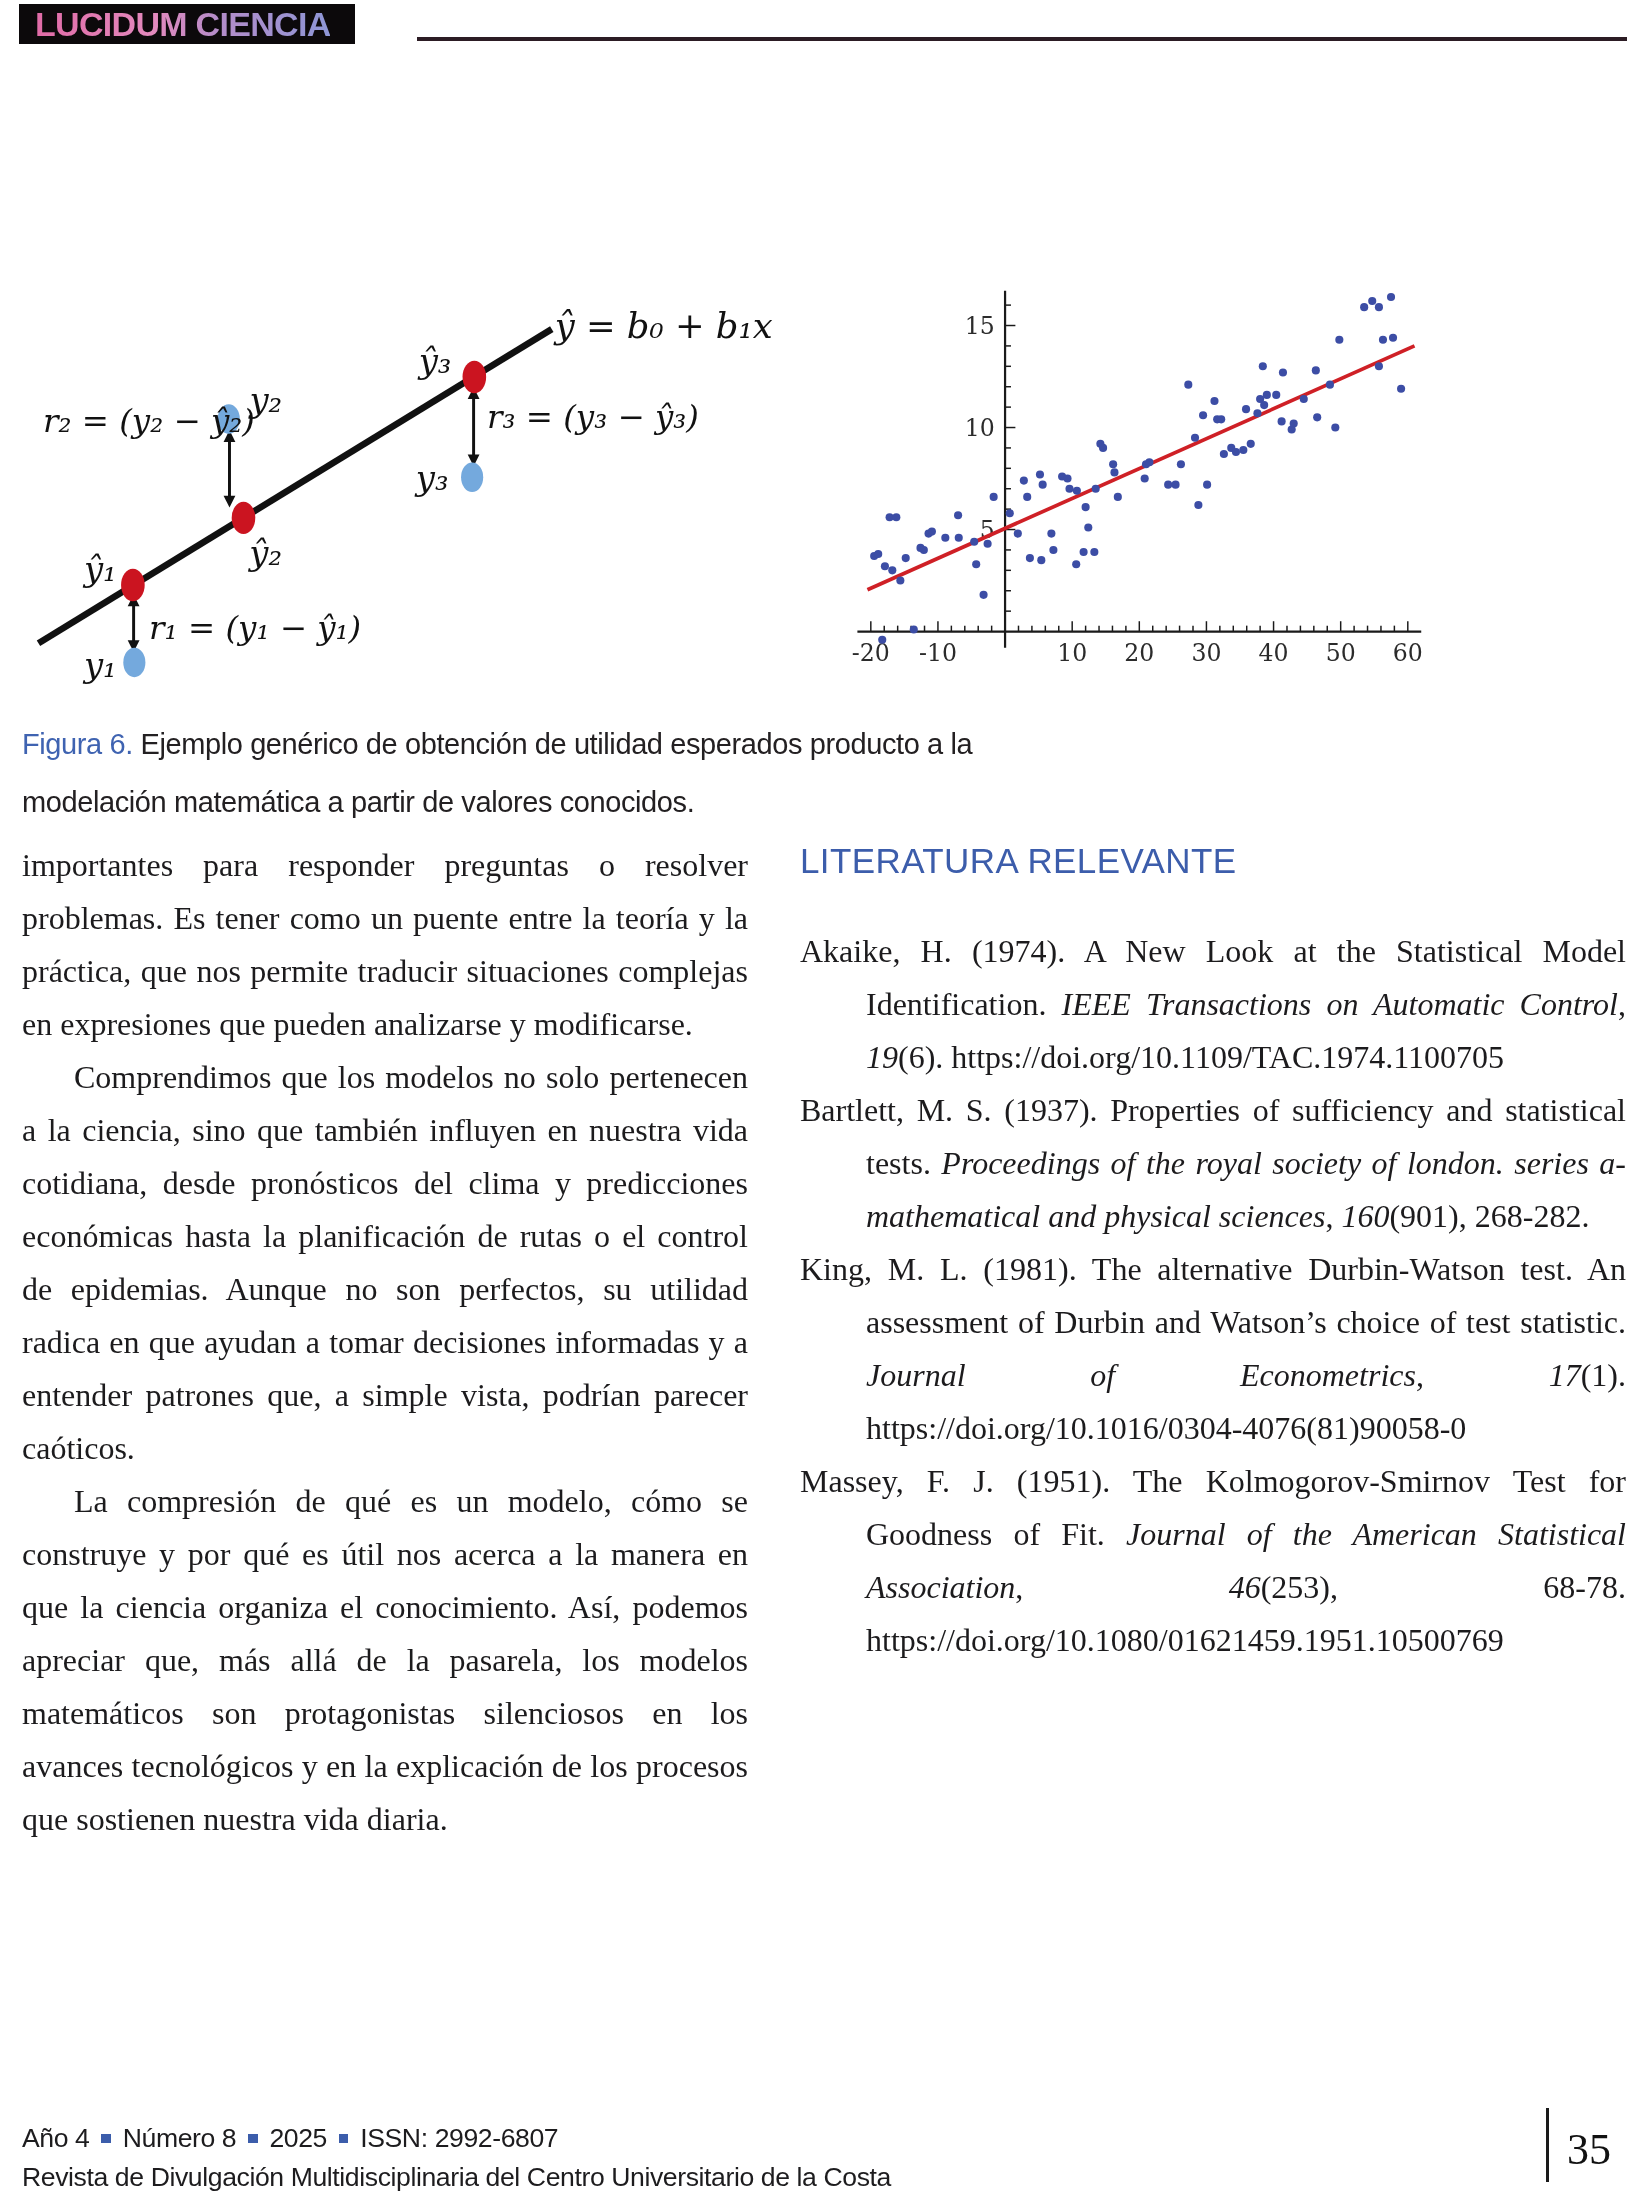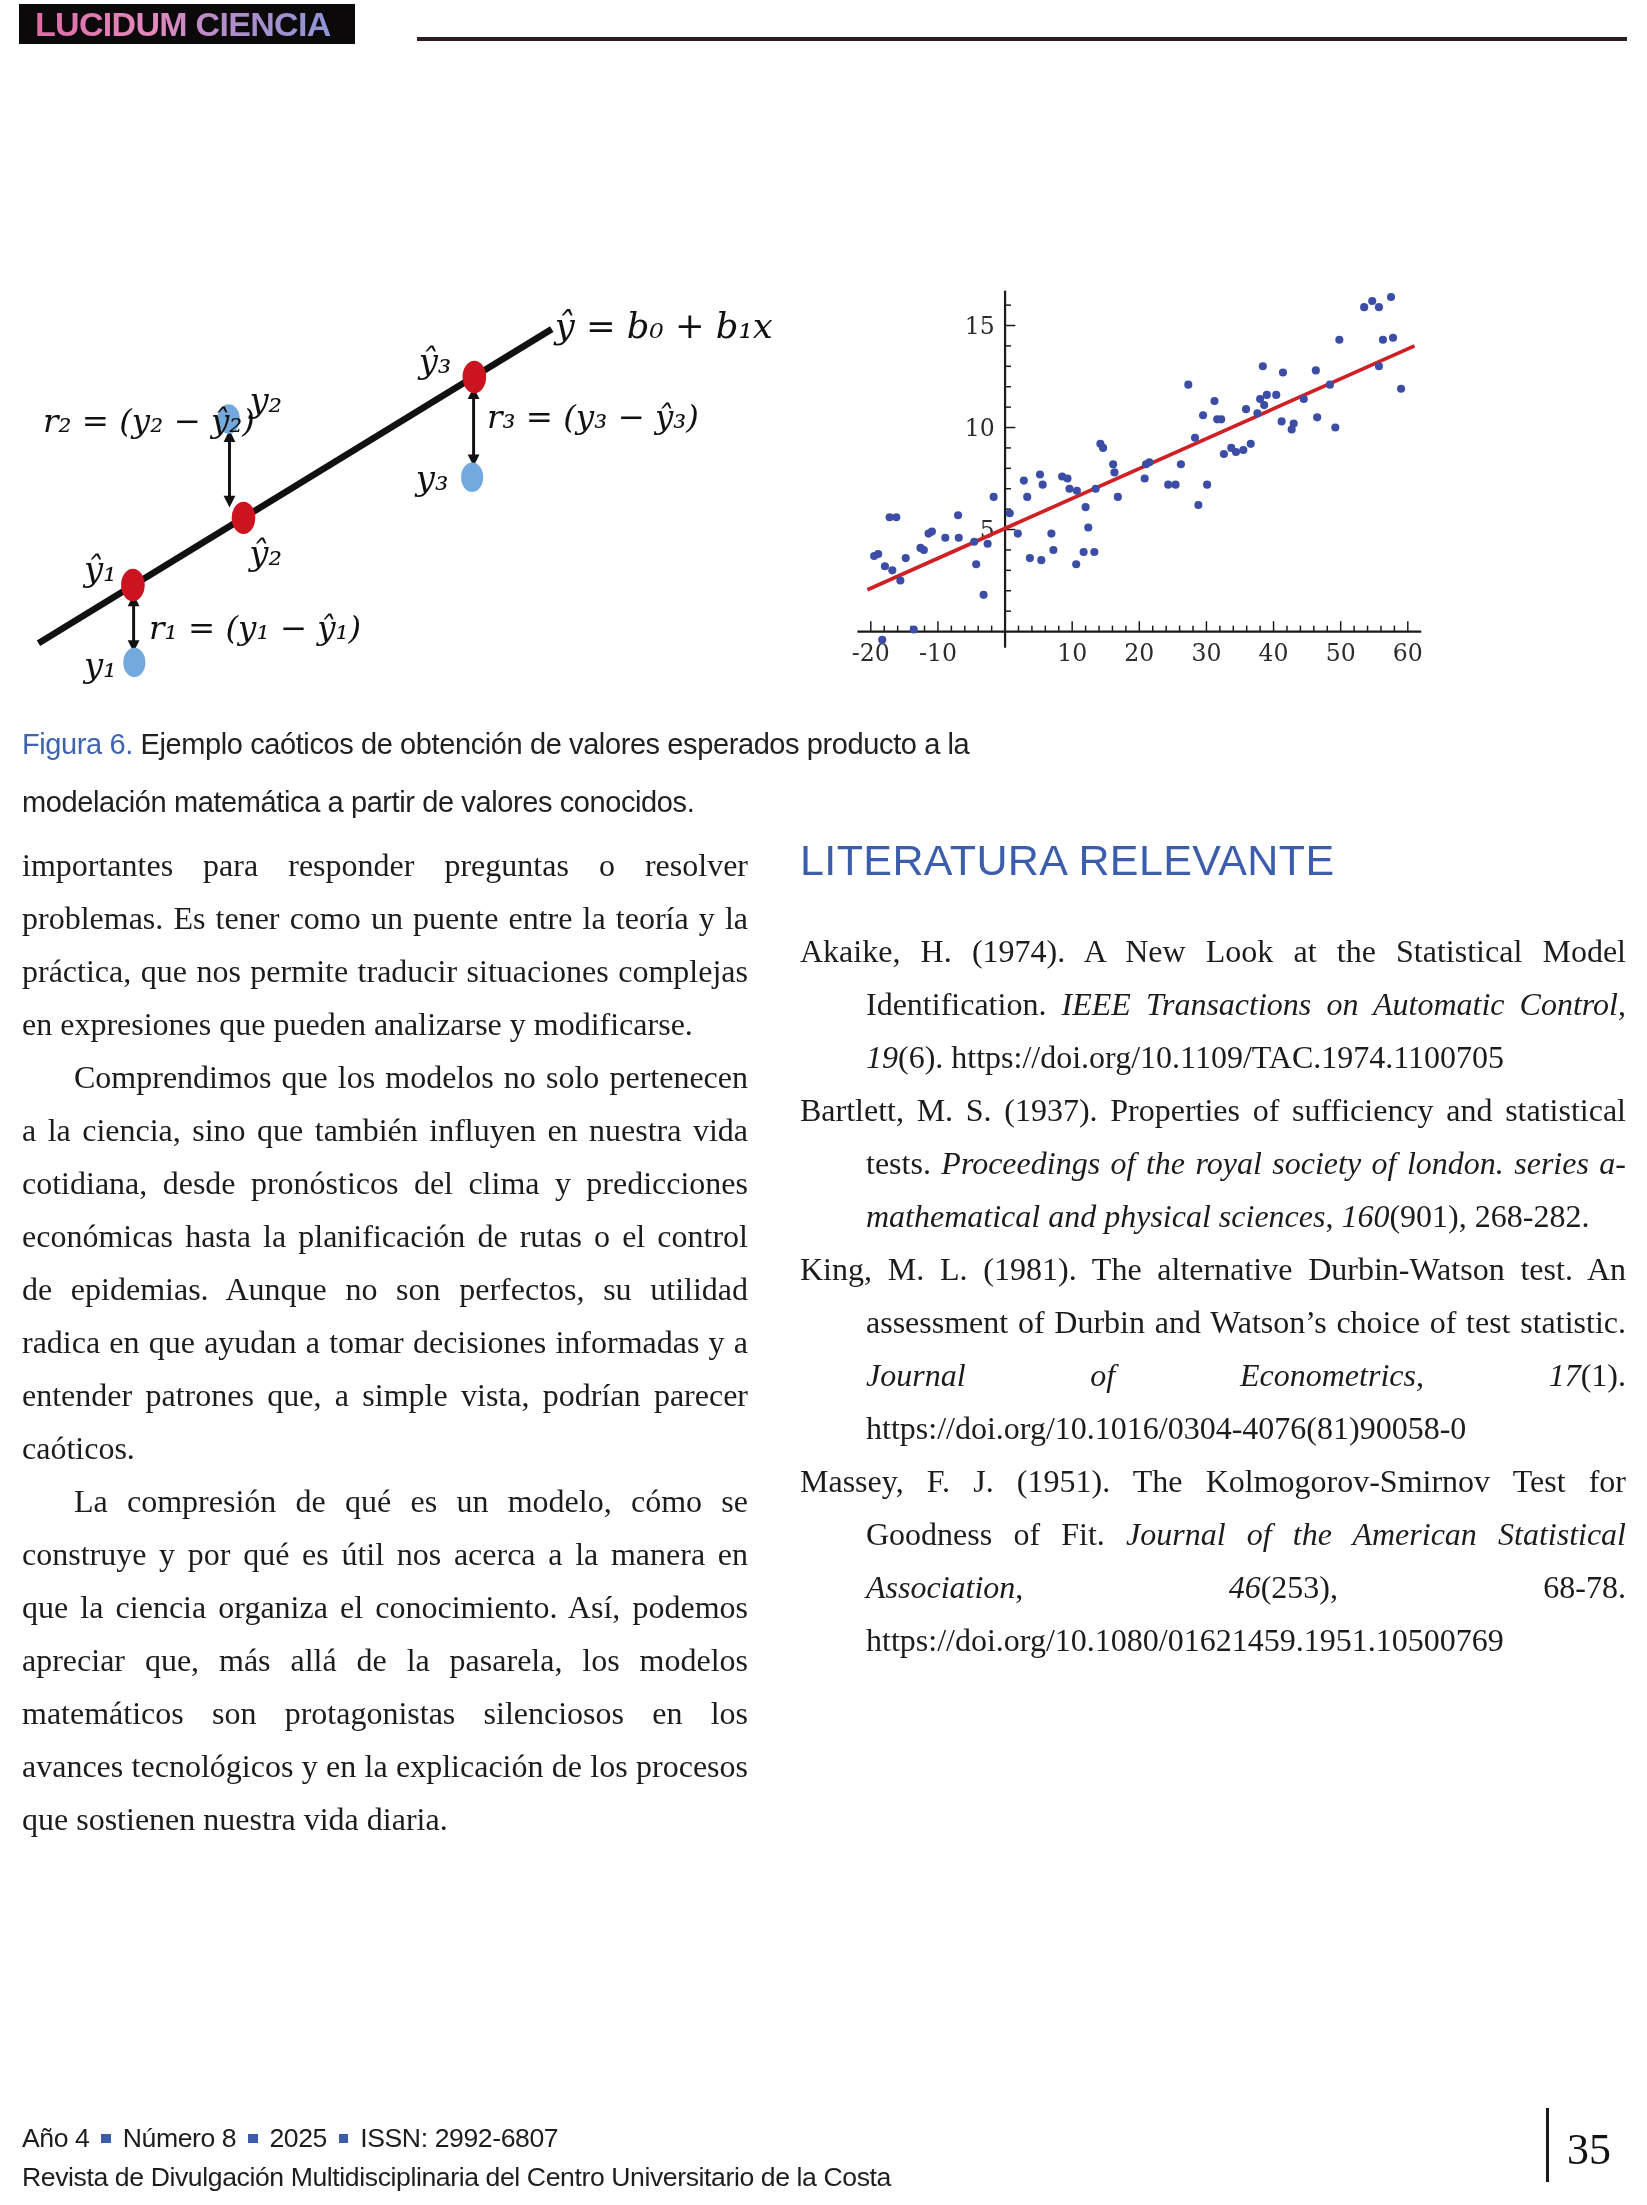--- a/index.html
+++ b/index.html
@@ -24,21 +24,21 @@
            font-size:29px;line-height:58px;color:#232022;letter-spacing:-0.4px;}
   .cap-label{color:#3f63b1;}
   
   .col{position:absolute;top:839px;font-family:"Liberation Serif",serif;font-size:32px;
        line-height:53px;color:#1c1b1d;text-align:justify;}
   .col p{margin:0;}
   .col p.ind{text-indent:52px;}
   .col-left{left:22px;width:726px;}
   .col-right{left:800px;width:826px;}
   .col-right h2{margin:0 0 43px 0;font-family:"Liberation Sans",sans-serif;font-weight:normal;
-                font-size:43px;letter-spacing:0.4px;color:#3c5dab;line-height:43px;}
+                font-size:35px;letter-spacing:0.4px;color:#3c5dab;line-height:43px;}
   .ref{margin:0;padding-left:66px;text-indent:-66px;}
   .ref .it{font-style:italic;}
   
   .footer-meta{position:absolute;left:22px;top:2123px;font-size:26.6px;color:#1d1c1e;
                display:flex;align-items:center;white-space:nowrap;letter-spacing:-0.4px;}
   .meta-sep{display:inline-block;width:9.6px;height:9.6px;background:#3c5dab;margin:0 11.8px;}
   .footer-journal{position:absolute;left:22px;top:2162px;font-size:26.6px;color:#1d1c1e;letter-spacing:-0.4px;white-space:nowrap;}
   .pageno-bar{position:absolute;left:1546px;top:2108px;width:3px;height:74px;background:#1a1a1a;}
   .pageno{position:absolute;left:1567px;top:2124px;font-family:Liberation Serif, serif;font-size:44px;color:#111;}
 </style>
@@ -239,21 +239,21 @@
       <circle cx="719.8499999999999" cy="36.80599999999998" r="5.5" fill="#3c4da5"></circle>
       <circle cx="730.77" cy="28.508000000000038" r="5.5" fill="#3c4da5"></circle>
       <circle cx="739.87" cy="36.80599999999998" r="5.5" fill="#3c4da5"></circle>
       <circle cx="739.87" cy="117.02000000000004" r="5.5" fill="#3c4da5"></circle>
       <circle cx="745.3299999999999" cy="81.06200000000001" r="5.5" fill="#3c4da5"></circle>
       <circle cx="756.25" cy="22.976000000000056" r="5.5" fill="#3c4da5"></circle>
       <circle cx="758.9799999999999" cy="78.29599999999999" r="5.5" fill="#3c4da5"></circle>
       <circle cx="769.9" cy="147.44600000000003" r="5.5" fill="#3c4da5"></circle>
     </svg>
 
-  <p class="caption"><span class="cap-label">Figura 6.</span><span> Ejemplo caóticos de obtención de valores esperados producto a la modelación matemática a partir de valores conocidos.</span></p>
+  <p class="caption"><span class="cap-label">Figura 6.</span><span> Ejemplo genérico de obtención de utilidad esperados producto a la modelación matemática a partir de valores conocidos.</span></p>
 
   <div class="col col-left" id="left-col">
       <p>importantes para responder preguntas o resolver problemas. Es tener como un puente entre la teoría y la práctica, que nos permite traducir situaciones complejas en expresiones que pueden analizarse y modificarse.</p>
       <p class="ind">Comprendimos que los modelos no solo pertenecen a la ciencia, sino que también influyen en nuestra vida cotidiana, desde pronósticos del clima y predicciones económicas hasta la planificación de rutas o el control de epidemias. Aunque no son perfectos, su utilidad radica en que ayudan a tomar decisiones informadas y a entender patrones que, a simple vista, podrían parecer caóticos.</p>
       <p class="ind">La compresión de qué es un modelo, cómo se construye y por qué es útil nos acerca a la manera en que la ciencia organiza el conocimiento. Así, podemos apreciar que, más allá de la pasarela, los modelos matemáticos son protagonistas silenciosos en los avances tecnológicos y en la explicación de los procesos que sostienen nuestra vida diaria.</p>
     </div>
 
   <div class="col col-right">
     <h2>LITERATURA RELEVANTE</h2>
     <div id="refs">

